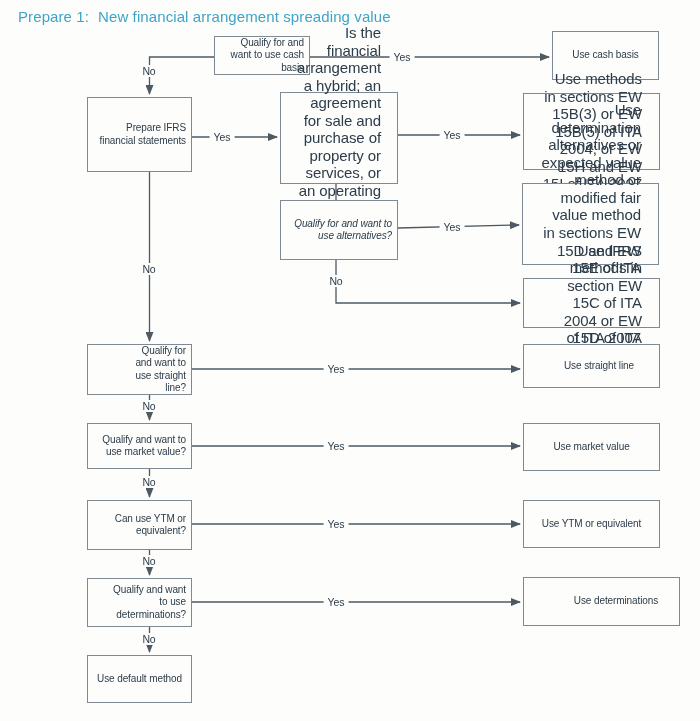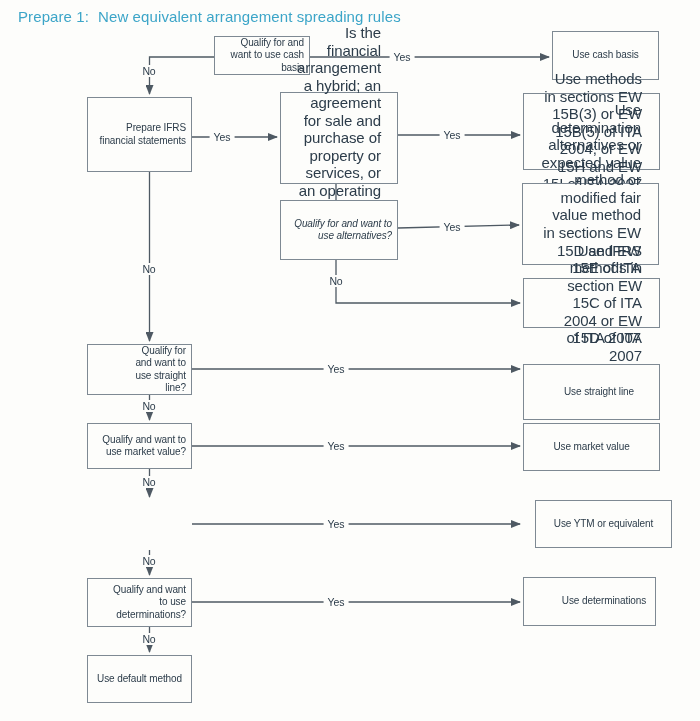--- a/index.html
+++ b/index.html
@@ -40,21 +40,21 @@
     font-size:10.5px;letter-spacing:-.1px;color:var(--text-color);
     white-space:nowrap;
   }
 </style>
 </head>
 <body>
 
 <div class="canvas">
 
   <div class="fig-title">
-    <span class="pre">Prepare 1:</span><span>New equivalent arrangement spreading rules</span>
+    <span class="pre">Prepare 1:</span><span>New financial arrangement spreading value</span>
   </div>
 
   <svg class="connectors" viewBox="0 0 700 721" xmlns="http://www.w3.org/2000/svg">
     <defs>
       <marker id="arrowhead" viewBox="0 0 10 8" refX="9" refY="4" markerWidth="10" markerHeight="8" orient="auto" markerUnits="userSpaceOnUse">
         <path d="M0,0 L10,4 L0,8 Z"></path>
       </marker>
     </defs>
     <path d="M214,57 L149.5,57 L149.5,94" marker-end="url(#arrowhead)"></path>
     <path d="M310,57 L549,57" marker-end="url(#arrowhead)"></path>
@@ -79,29 +79,30 @@
 
   <div class="node" style="left:87px;top:97px;width:105px;height:75px;">Prepare IFRS financial statements</div>
   <div class="node dense" style="left:280px;top:92px;width:118px;height:92px;">Is the financial arrangement a hybrid; an agreement for sale and purchase of property or services, or an operating lease under IFRS GAAP?</div>
   <div class="node dense" style="left:523px;top:93px;width:137px;height:77px;">Use methods in sections EW 15B(3) or EW 15B(5) of ITA 2004; or EW 15H and EW 15I of ITA 2007</div>
 
   <div class="node" style="left:280px;top:200px;width:118px;height:60px;font-style:italic;">Qualify for and want to use alternatives?</div>
   <div class="node dense" style="left:522px;top:183px;width:137px;height:82px;">Use determination alternatives or expected value method or modified fair value method in sections EW 15D and EW 15E of ITA 2004 or EW 15E, EW 15F and EW 15G of ITA 2007</div>
   <div class="node dense" style="left:523px;top:278px;width:137px;height:50px;">Use IFRS methods in section EW 15C of ITA 2004 or EW 15D of ITA 2007</div>
 
   <div class="node" style="left:87px;top:344px;width:105px;height:51px;padding-left:40px;">Qualify for and want to use straight line?</div>
-  <div class="node" style="left:523px;top:364px;width:137px;height:56px;padding-left:20px;">Use straight line</div>
+  <div class="node" style="left:523px;top:344px;width:137px;height:44px;padding-left:20px;">Use straight line</div>
 
   <div class="node" style="left:87px;top:423px;width:105px;height:46px;">Qualify and want to use market value?</div>
   <div class="node" style="left:523px;top:423px;width:137px;height:48px;">Use market value</div>
 
-  <div class="node" style="left:523px;top:500px;width:137px;height:48px;margin-left:12px;">Use YTM or equivalent</div>
+  <div class="node" style="left:87px;top:500px;width:105px;height:50px;">Can use YTM or equivalent?</div>
+  <div class="node" style="left:523px;top:500px;width:137px;height:48px;">Use YTM or equivalent</div>
 
   <div class="node" style="left:87px;top:578px;width:105px;height:49px;padding-left:19px;">Qualify and want to use determinations?</div>
-  <div class="node" style="left:523px;top:577px;width:133px;height:49px;padding-left:34px;">Use determinations</div>
+  <div class="node" style="left:523px;top:577px;width:157px;height:49px;padding-left:34px;">Use determinations</div>
 
   <div class="node" style="left:87px;top:655px;width:105px;height:48px;">Use default method</div>
 
   <span class="lbl" style="left:149px;top:71px;">No</span>
   <span class="lbl" style="left:402px;top:57px;">Yes</span>
   <span class="lbl" style="left:222px;top:137px;">Yes</span>
   <span class="lbl" style="left:452px;top:135px;">Yes</span>
   <span class="lbl" style="left:452px;top:227px;">Yes</span>
   <span class="lbl" style="left:336px;top:281px;">No</span>
   <span class="lbl" style="left:149px;top:269px;">No</span>

